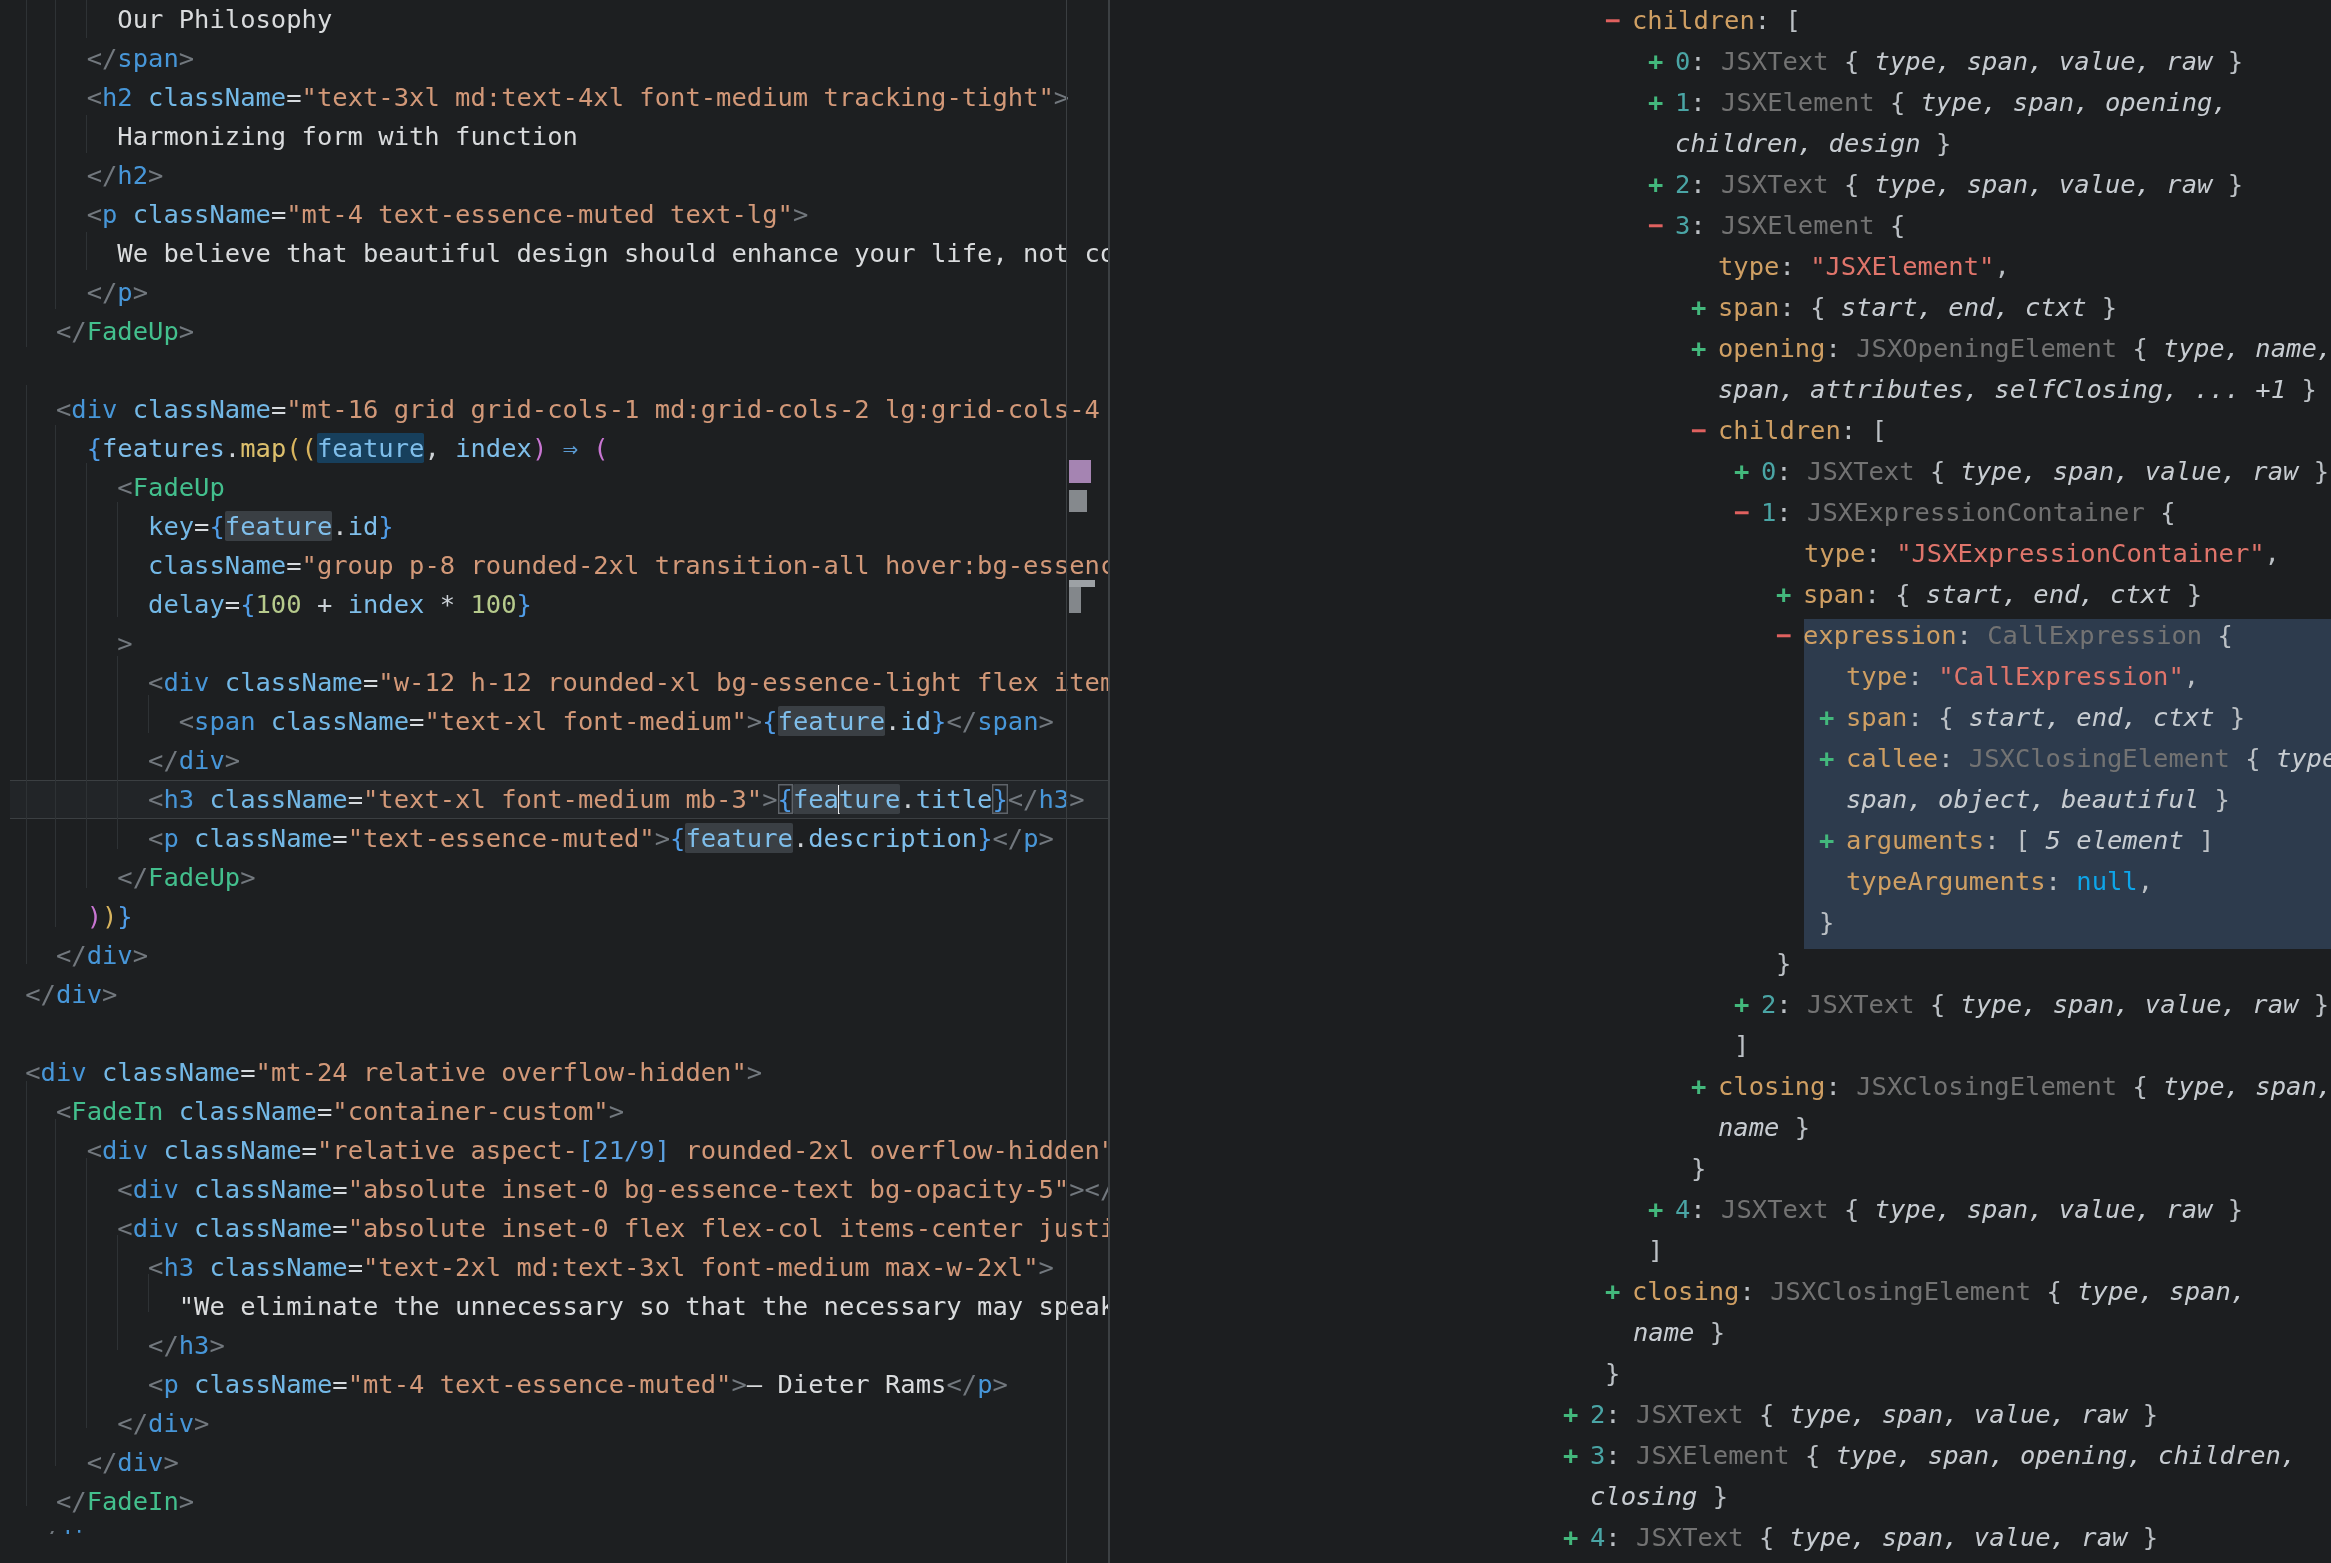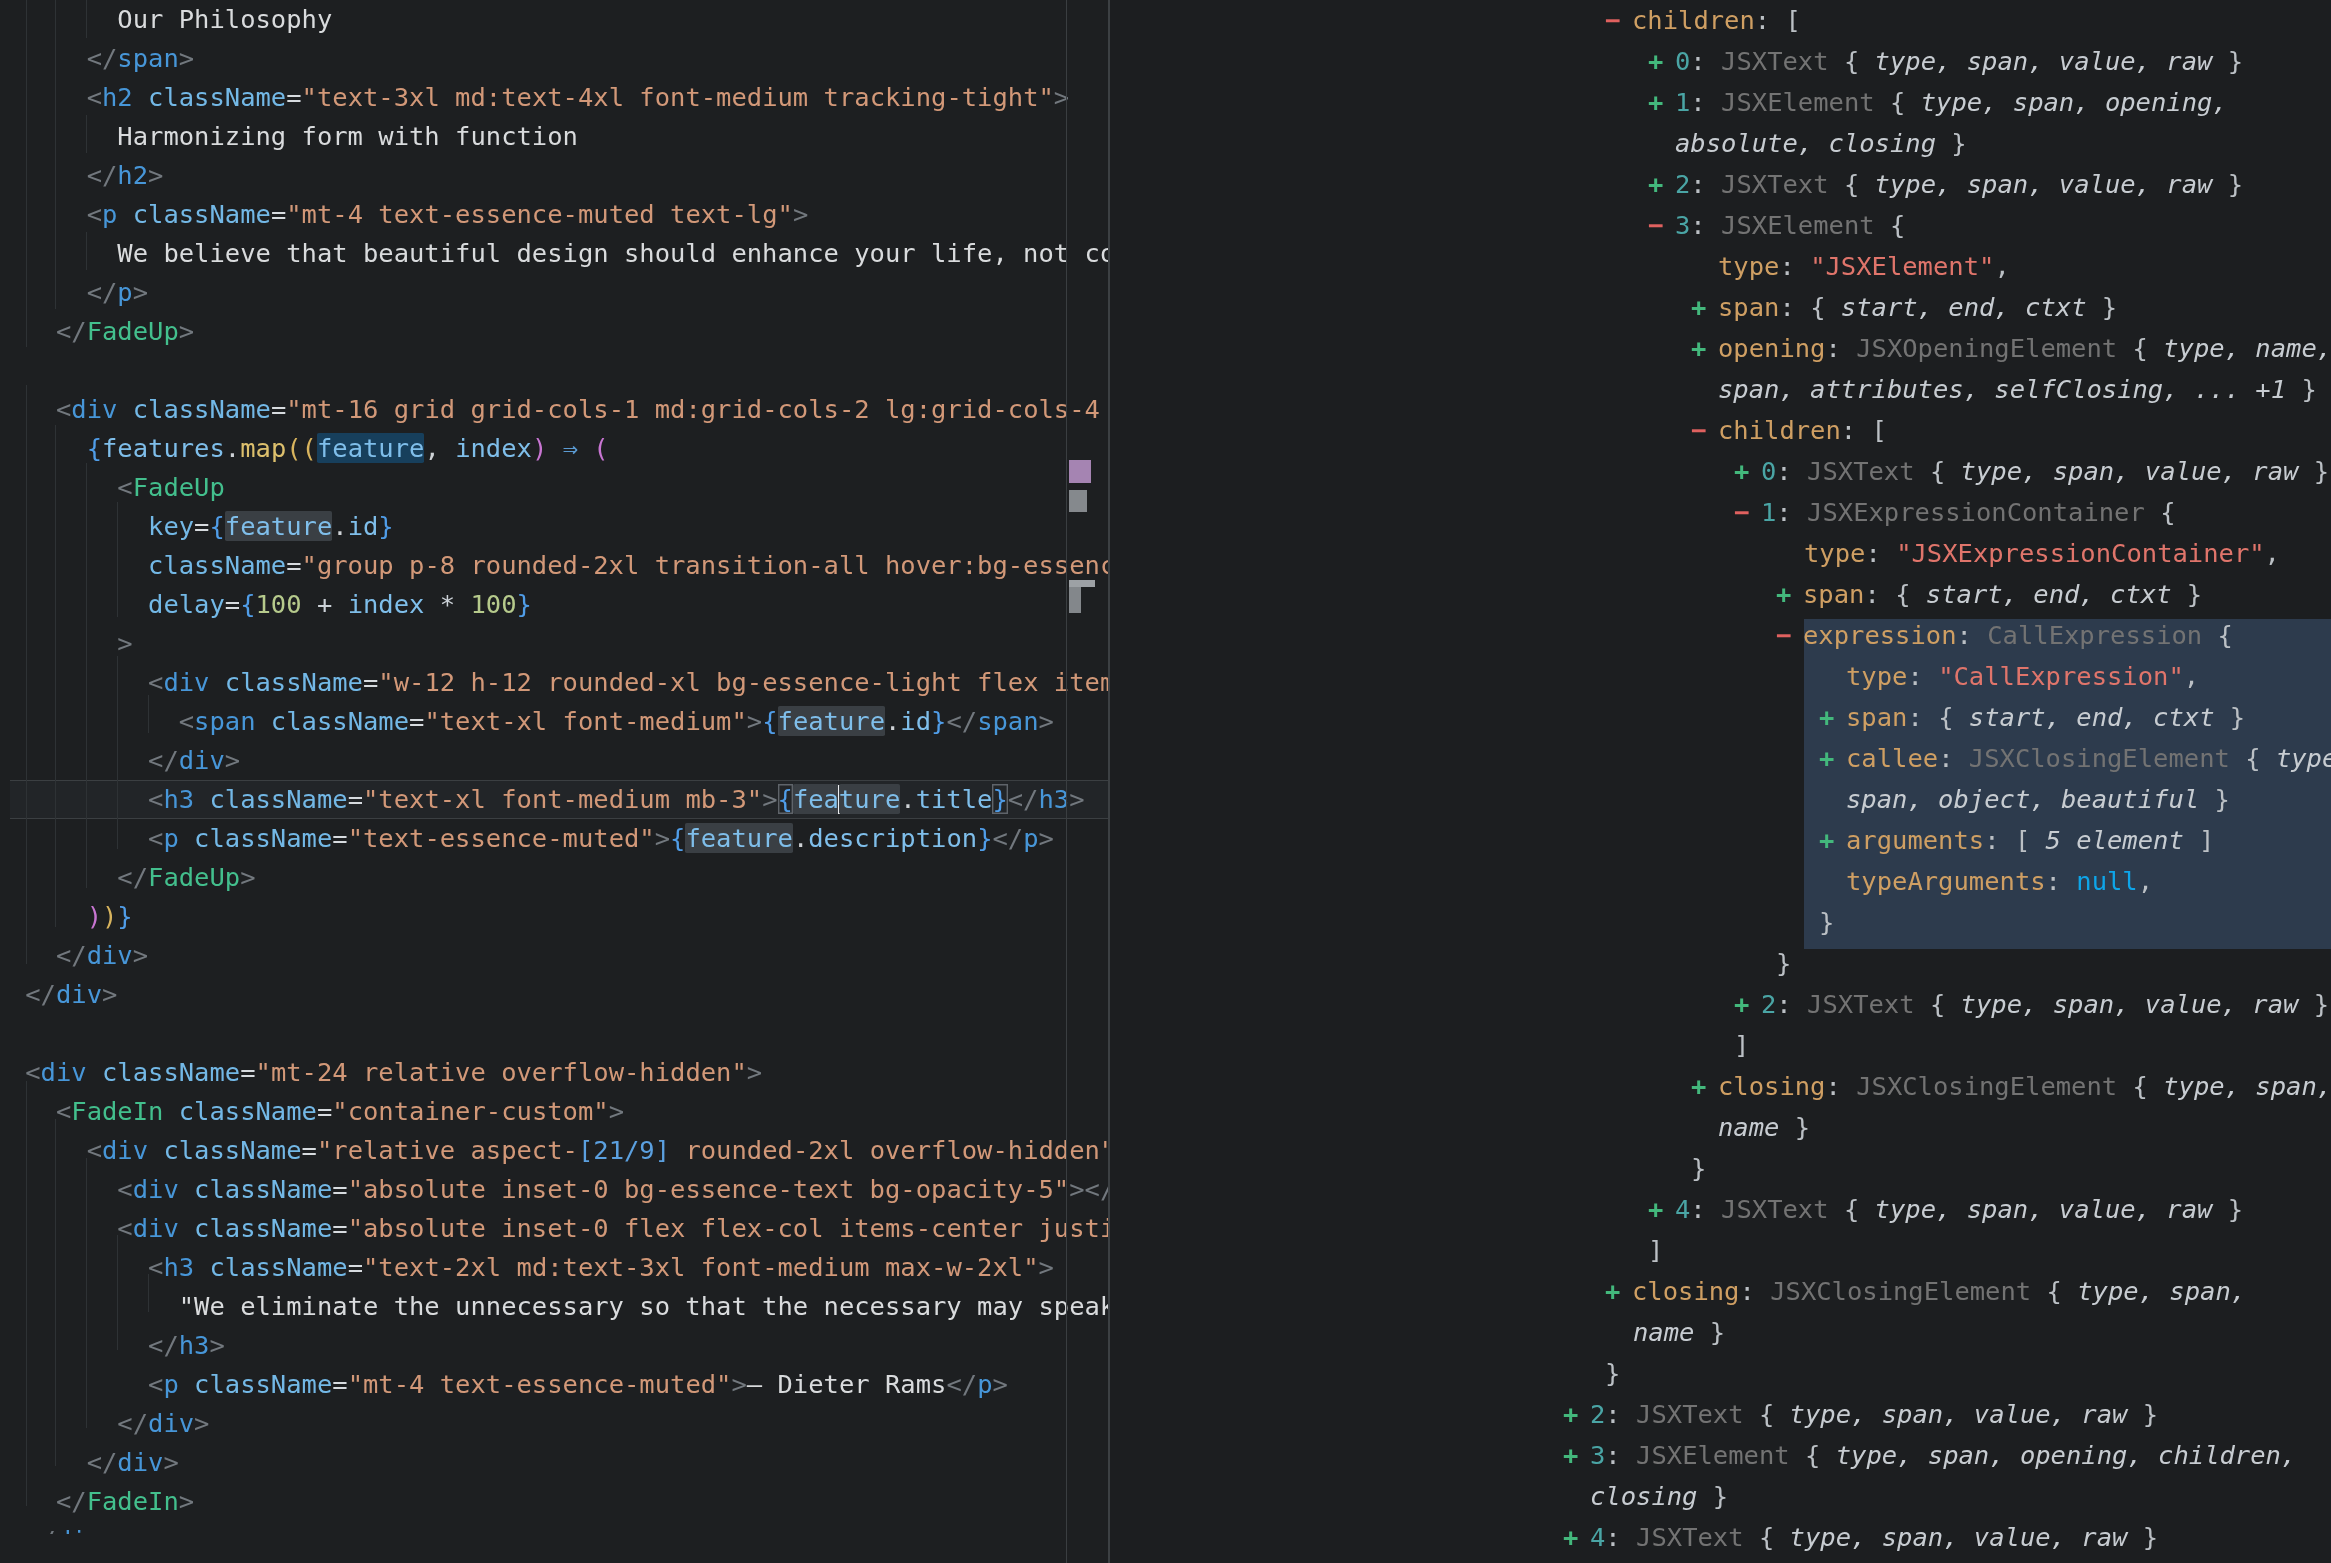--- a/index.html
+++ b/index.html
@@ -92,21 +92,21 @@
   <div class="rmark" style="left:1069px;top:587px;width:11.8px;height:25.5px;background:#83878b"></div>
 
   <div class="divider"></div>
 
   <div class="ast">
     <div class="sel-rect"></div>
     <div class="rows">
         <div class="row" style="padding-left: 495px;"><span class="mk minus">−</span><span class="a-k">children</span><span class="a-p">: [</span></div>
         <div class="row" style="padding-left: 538px;"><span class="mk plus">+</span><span class="a-x">0</span><span class="a-p">: </span><span class="a-n">JSXText</span><span class="a-p"> { </span><span class="a-i">type, span, value, raw</span><span class="a-p"> }</span></div>
         <div class="row" style="padding-left: 538px;"><span class="mk plus">+</span><span class="a-x">1</span><span class="a-p">: </span><span class="a-n">JSXElement</span><span class="a-p"> { </span><span class="a-i">type, span, opening,</span></div>
-        <div class="row" style="padding-left: 565px;"><span class="a-i">absolute, closing</span><span class="a-p"> }</span></div>
+        <div class="row" style="padding-left: 565px;"><span class="a-i">children, design</span><span class="a-p"> }</span></div>
         <div class="row" style="padding-left: 538px;"><span class="mk plus">+</span><span class="a-x">2</span><span class="a-p">: </span><span class="a-n">JSXText</span><span class="a-p"> { </span><span class="a-i">type, span, value, raw</span><span class="a-p"> }</span></div>
         <div class="row" style="padding-left: 538px;"><span class="mk minus">−</span><span class="a-x">3</span><span class="a-p">: </span><span class="a-n">JSXElement</span><span class="a-p"> {</span></div>
         <div class="row" style="padding-left: 608px;"><span class="a-k">type</span><span class="a-p">: </span><span class="a-s">"JSXElement"</span><span class="a-p">,</span></div>
         <div class="row" style="padding-left: 581px;"><span class="mk plus">+</span><span class="a-k">span</span><span class="a-p">: { </span><span class="a-i">start, end, ctxt</span><span class="a-p"> }</span></div>
         <div class="row" style="padding-left: 581px;"><span class="mk plus">+</span><span class="a-k">opening</span><span class="a-p">: </span><span class="a-n">JSXOpeningElement</span><span class="a-p"> { </span><span class="a-i">type, name,</span></div>
         <div class="row" style="padding-left: 608px;"><span class="a-i">span, attributes, selfClosing, ... +1</span><span class="a-p"> }</span></div>
         <div class="row" style="padding-left: 581px;"><span class="mk minus">−</span><span class="a-k">children</span><span class="a-p">: [</span></div>
         <div class="row" style="padding-left: 624px;"><span class="mk plus">+</span><span class="a-x">0</span><span class="a-p">: </span><span class="a-n">JSXText</span><span class="a-p"> { </span><span class="a-i">type, span, value, raw</span><span class="a-p"> }</span></div>
         <div class="row" style="padding-left: 624px;"><span class="mk minus">−</span><span class="a-x">1</span><span class="a-p">: </span><span class="a-n">JSXExpressionContainer</span><span class="a-p"> {</span></div>
         <div class="row" style="padding-left: 694px;"><span class="a-k">type</span><span class="a-p">: </span><span class="a-s">"JSXExpressionContainer"</span><span class="a-p">,</span></div>

